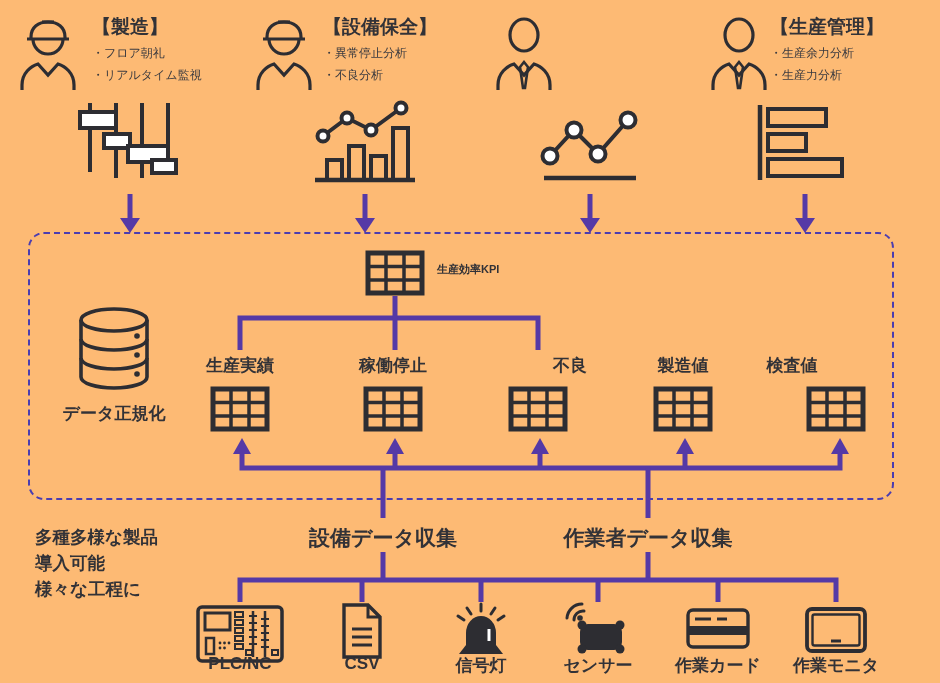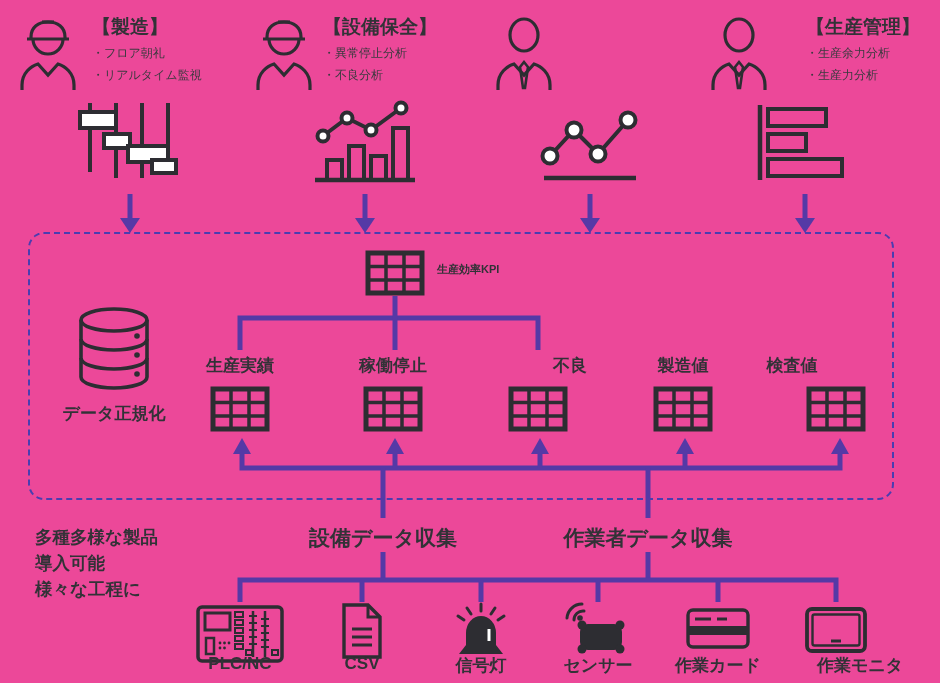--- a/index.html
+++ b/index.html
@@ -1,17 +1,17 @@
 <!DOCTYPE html>
 <html><head>
 <meta charset="utf-8">
 <style>
   html,body{margin:0;padding:0;background:#ffffff;}
   #canvas{
-    position:relative;width:940px;height:683px;background:#ec4899;overflow:hidden;
+    position:relative;width:940px;height:683px;background:#fdba74;overflow:hidden;
     font-family:"Liberation Sans",sans-serif;color:#323237;
   }
   .abs{position:absolute;}
   .center{transform:translateX(-50%);}
   .role-header{font-size:19px;font-weight:bold;letter-spacing:0;white-space:nowrap;}
   .role-bullet{font-size:12px;white-space:nowrap;margin-top:5px;color:#3a3a3f;}
   .tbl-label{font-size:17px;font-weight:bold;white-space:nowrap;text-align:center;}
   .coll-label{font-size:21px;font-weight:bold;white-space:nowrap;text-align:center;}
   .dev-label{font-size:17px;font-weight:bold;white-space:nowrap;text-align:center;}
   .kpi-label{font-size:11px;font-weight:bold;white-space:nowrap;}
@@ -74,21 +74,21 @@
 
   <div class="abs" style="left:707px;top:12px;width:64px;height:80px;">
     <svg width="64" height="80" viewBox="0 0 64 80">
       <g class="ink-stroke" stroke-width="3.2">
         <ellipse cx="32" cy="23" rx="14" ry="16"></ellipse>
         <path d="M6,78 v-5 c0,-12 9,-19 16,-21 l10,11 10,-11 c7,2 16,9 16,21 v5"></path>
         <path d="M32,50 l-4,5 3,21 h2 l3,-21 z" stroke-width="2.6"></path>
       </g>
     </svg>
   </div>
-  <div class="abs" style="left:770px;top:14px;margin-left:36px;">
+  <div class="abs" style="left:770px;top:14px;">
     <div class="role-header">【生産管理】</div>
     <div class="role-bullet">・生産余力分析</div>
     <div class="role-bullet">・生産力分析</div>
   </div>
 
   <div class="abs center" style="left:130px;top:100px;">
     <svg width="112" height="82" viewBox="0 0 112 82">
       <g stroke="#2d2d32" stroke-width="4" fill="none">
         <line x1="16" y1="3" x2="16" y2="72"></line>
         <line x1="42" y1="3" x2="42" y2="78"></line>
@@ -349,21 +349,21 @@
         <line x1="27" y1="35" x2="37" y2="35" stroke-width="3"></line>
       </g>
     </svg>
   </div>
 
   <div class="abs center dev-label" style="left:240px;top:654px;">PLC/NC</div>
   <div class="abs center dev-label" style="left:362px;top:654px;">CSV</div>
   <div class="abs center dev-label" style="left:481px;top:654px;">信号灯</div>
   <div class="abs center dev-label" style="left:598px;top:654px;">センサー</div>
   <div class="abs center dev-label" style="left:718px;top:654px;">作業カード</div>
-  <div class="abs center dev-label" style="left:836px;top:654px;margin-left:24px;">作業モニタ</div>
+  <div class="abs center dev-label" style="left:836px;top:654px;">作業モニタ</div>
 
   <svg class="abs" style="left:0;top:0;pointer-events:none;" width="940" height="683" viewBox="0 0 940 683">
     <g stroke="#5539A6" stroke-width="5" fill="none">
 
       <line x1="130" y1="194" x2="130" y2="220"></line>
       <line x1="365" y1="194" x2="365" y2="220"></line>
       <line x1="590" y1="194" x2="590" y2="220"></line>
       <line x1="805" y1="194" x2="805" y2="220"></line>
 
       <path d="M240,350 V318 H538 V350"></path>

